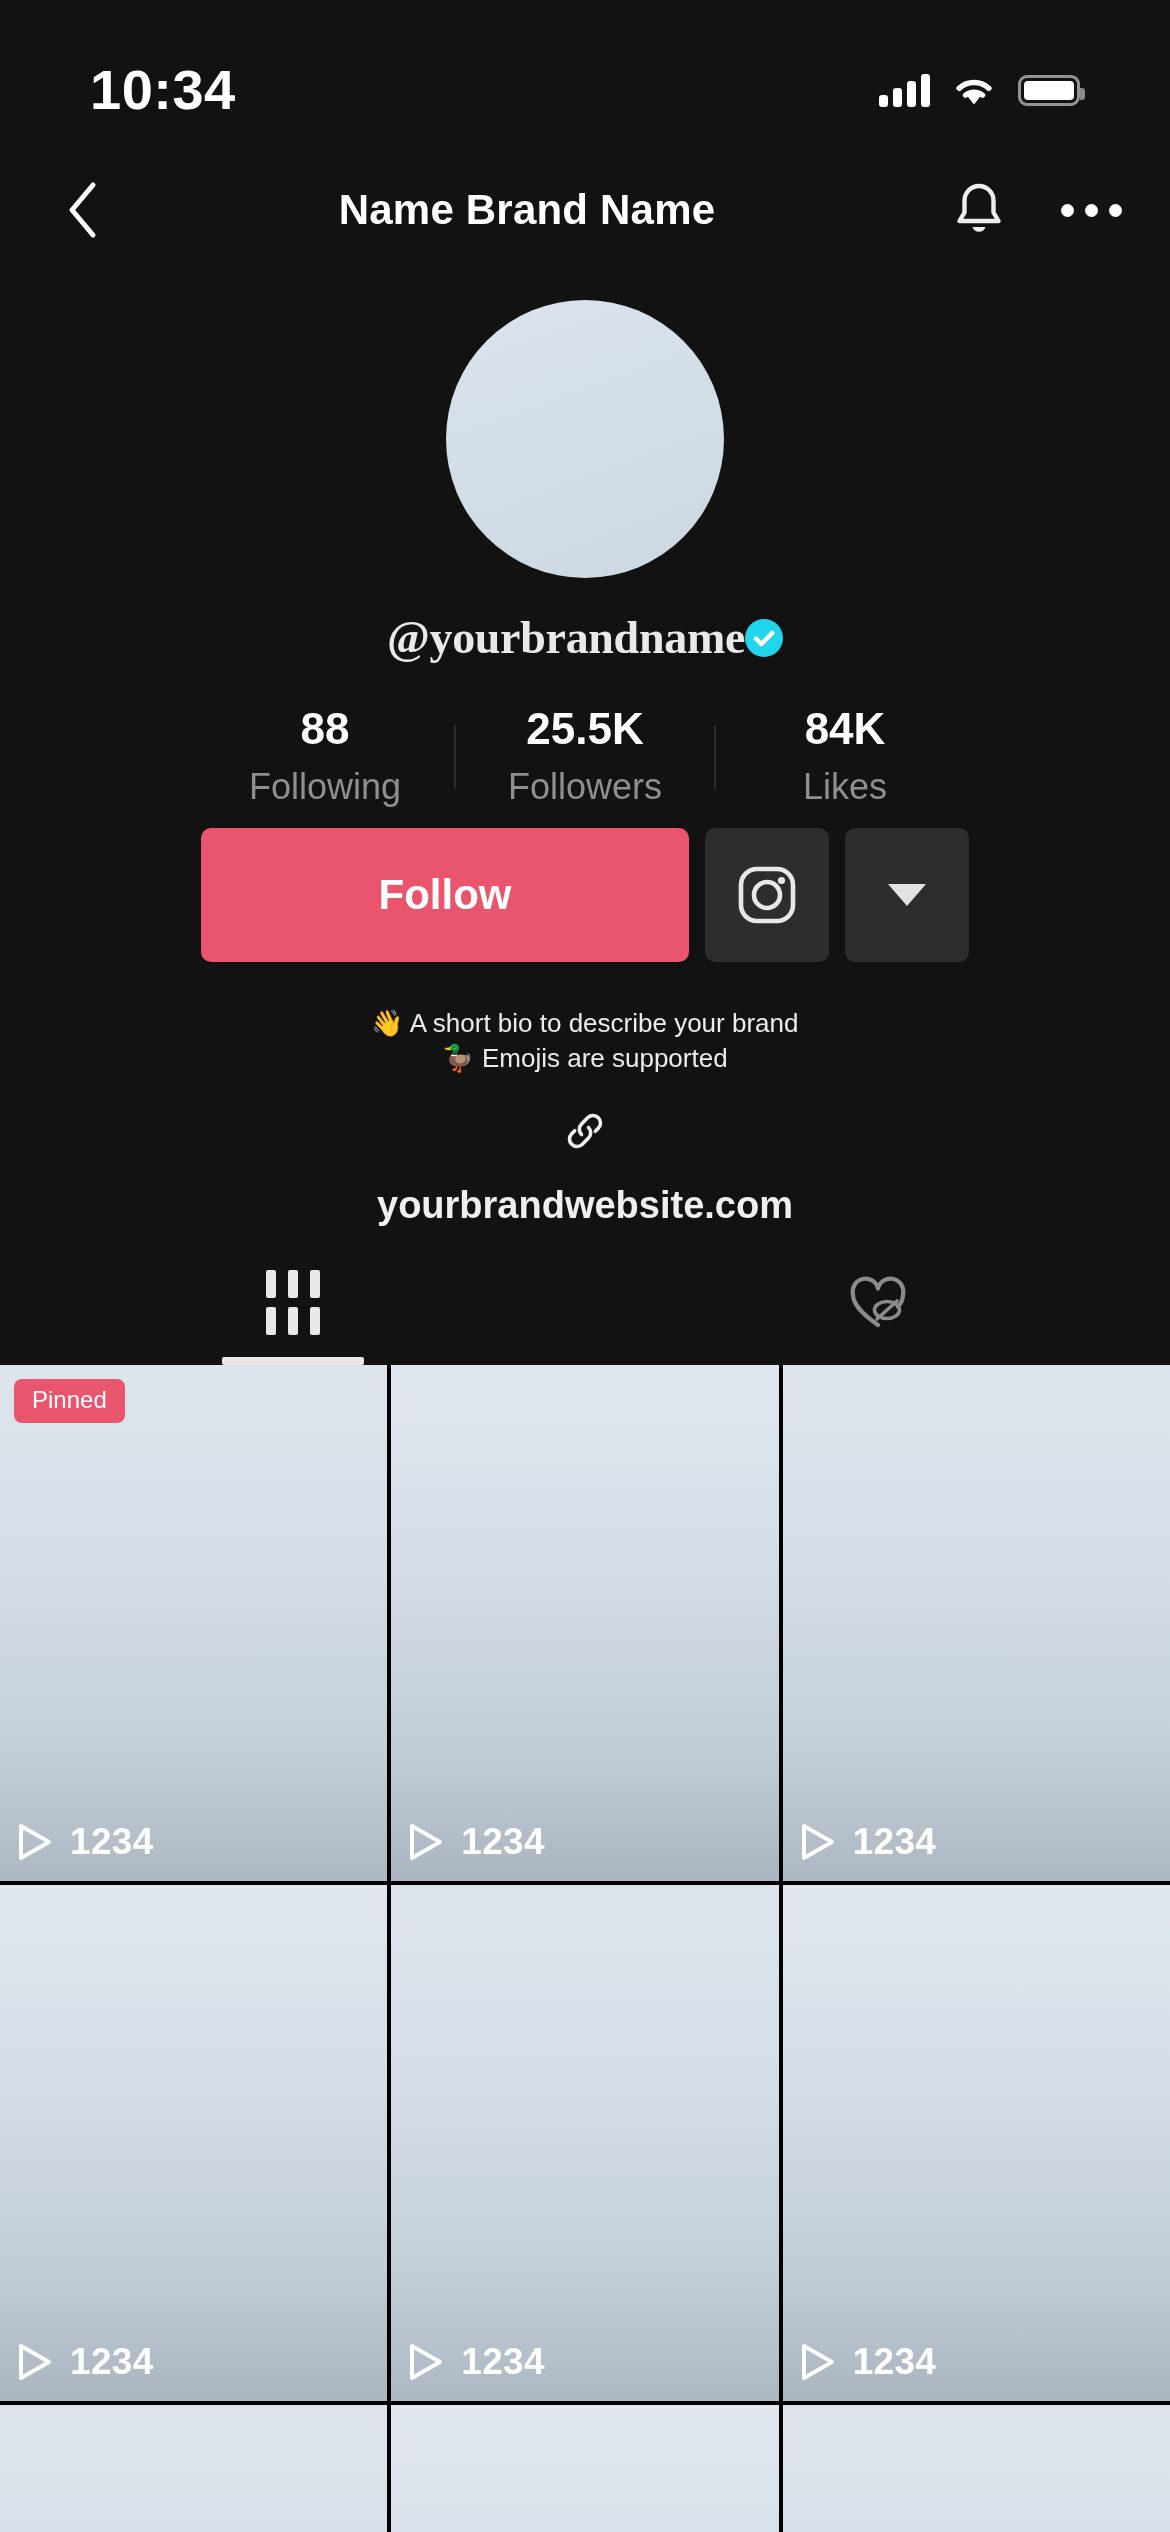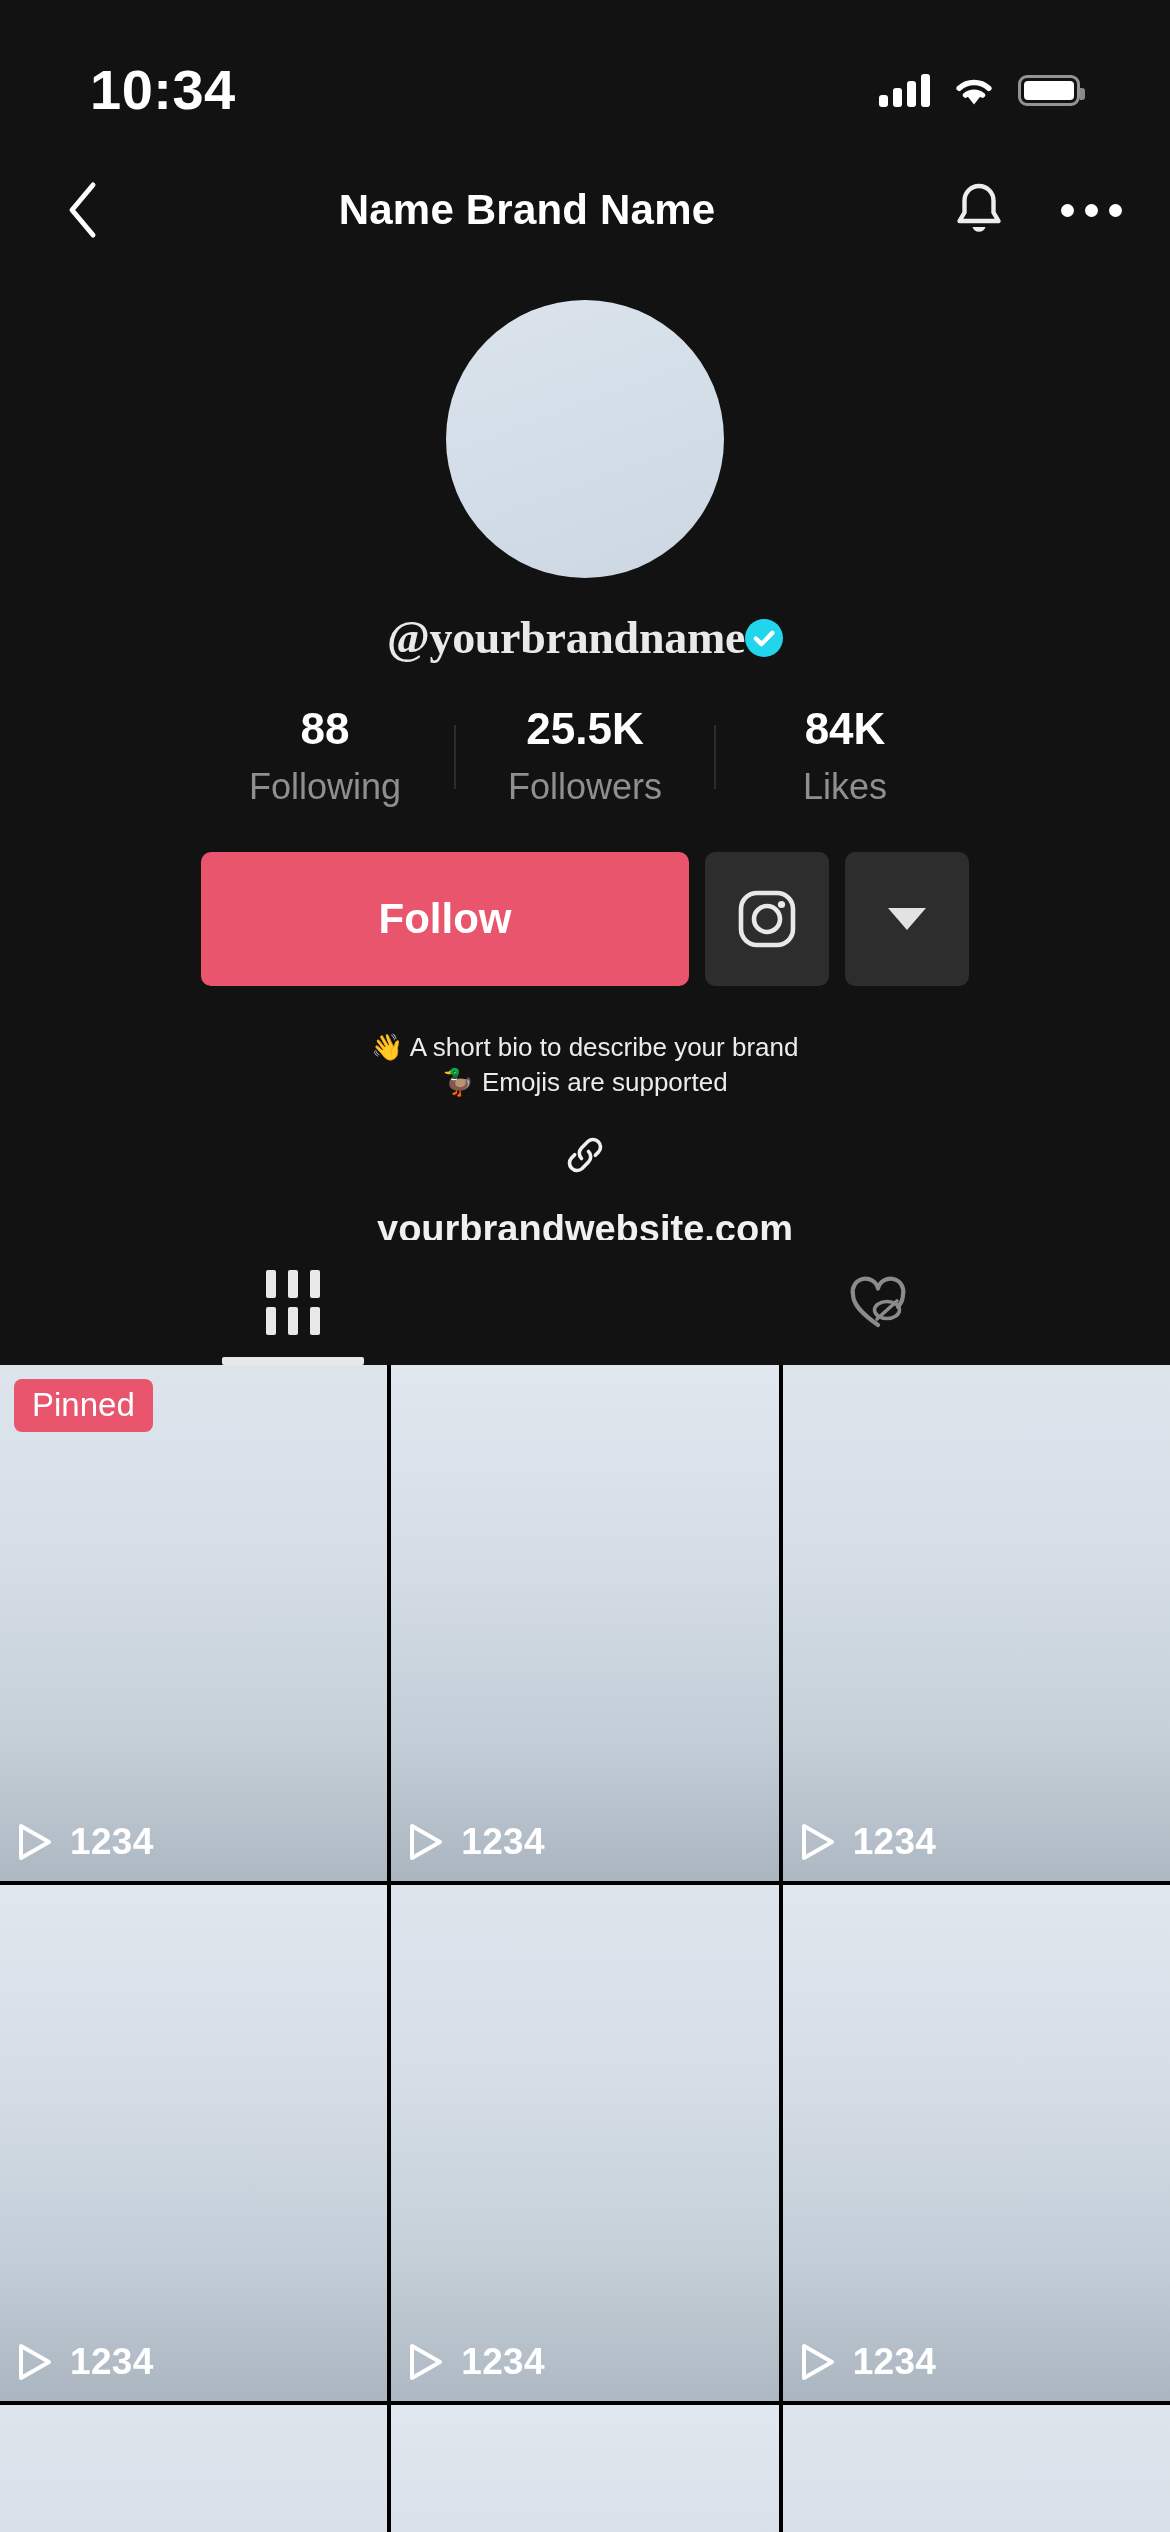--- a/index.html
+++ b/index.html
@@ -76,21 +76,21 @@
     display:flex; align-items:center; justify-content:center;
     margin-top:42px;
   }
   .stat { width:258px; text-align:center; }
   .stat .num { color:#fff; font-size:44px; font-weight:700; line-height:1.05; }
   .stat .lbl { color:#8f8f8f; font-size:36px; font-weight:400; margin-top:14px; }
   .divider { width:2px; height:64px; background:#2c2c2c; }
 
   .actions {
     display:flex; align-items:center; justify-content:center;
-    gap:16px; margin-top:44px;border-radius:32px;
+    gap:16px; margin-top:20px;border-radius:32px;
   }
   .btn-follow {
     width:488px; height:134px; border-radius:10px;
     background:#e9556d; border:none;
     color:#fff; font-size:42px; font-weight:600;
     font-family:"Liberation Sans", sans-serif;
     display:flex; align-items:center; justify-content:center;
   }
   .btn-sq {
     width:124px; height:134px; border-radius:10px;
@@ -138,21 +138,21 @@
     overflow:hidden;
   }
   .cell {
     position:relative; overflow:hidden;
     background:linear-gradient(180deg,#dde4ec 0%,#d6dfe8 35%,#c6d0d9 72%,#aeb8c2 100%);
   }
   .cell.alt { background:linear-gradient(180deg,#e0e7ef 0%,#d4dde6 40%,#c2ccd6 75%,#abb5bf 100%); }
   .pinned {
     position:absolute; top:14px; left:14px;
     background:#e9556d; color:#fff;
-    font-size:33px; font-weight:500;
+    font-size:24px; font-weight:500;
     padding:9px 18px 11px; border-radius:8px;
     line-height:1;
   }
   .views {
     position:absolute; left:16px; bottom:18px;
     display:flex; align-items:center; gap:16px;
   }
   .views .cnt { color:#fff; font-size:37px; font-weight:600; letter-spacing:0.3px; }
 </style>
 </head>

